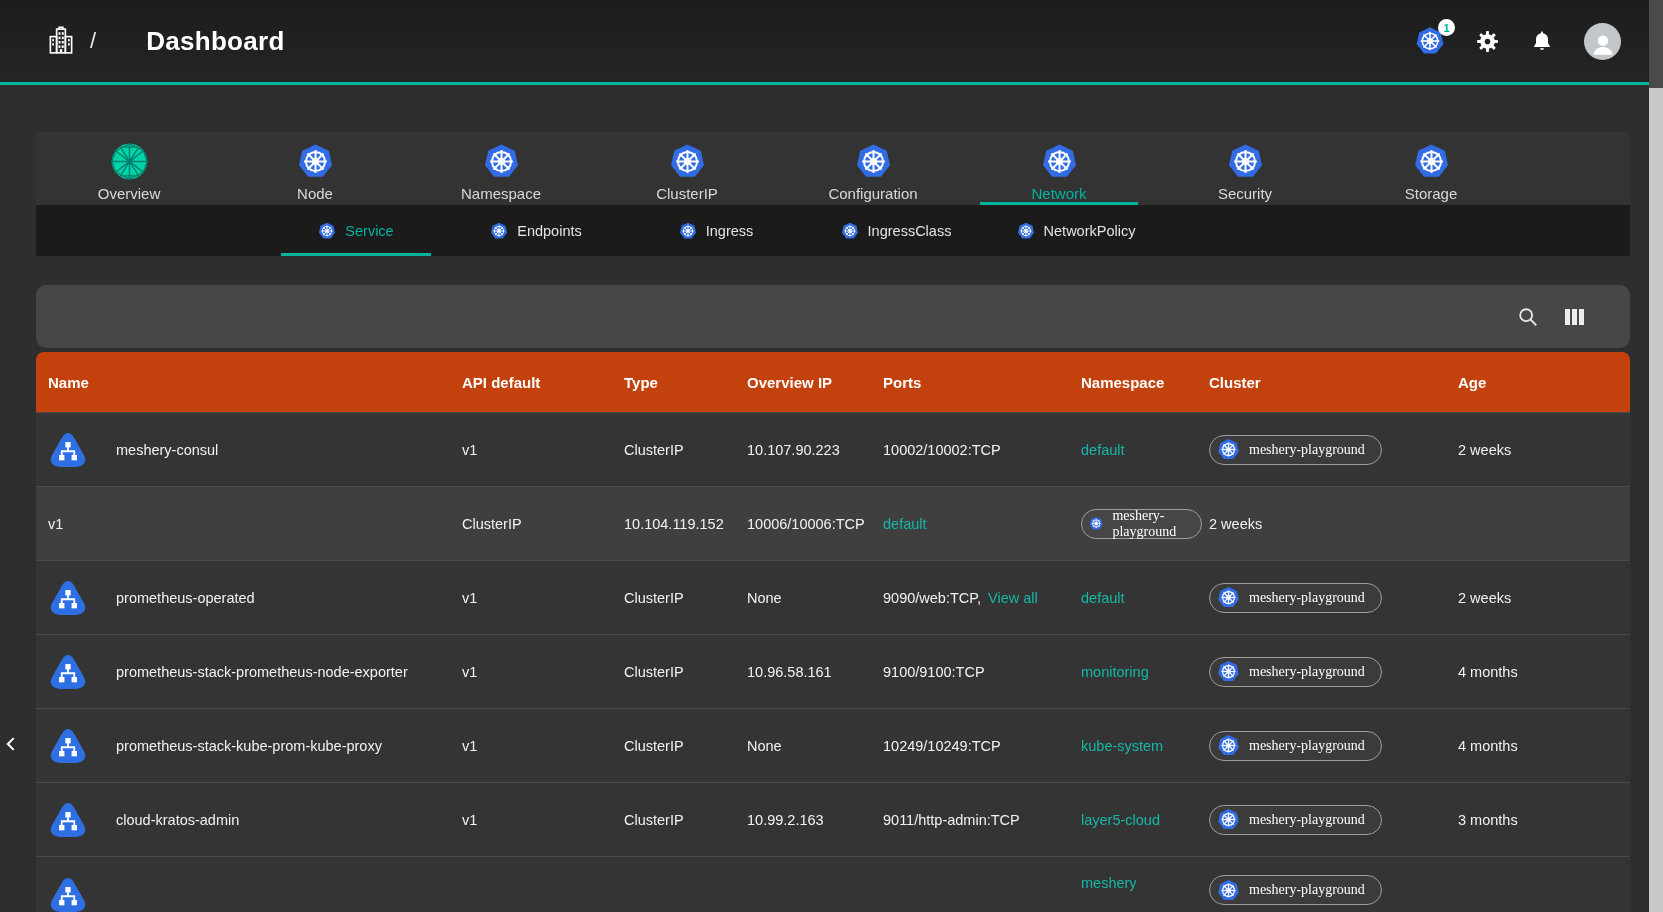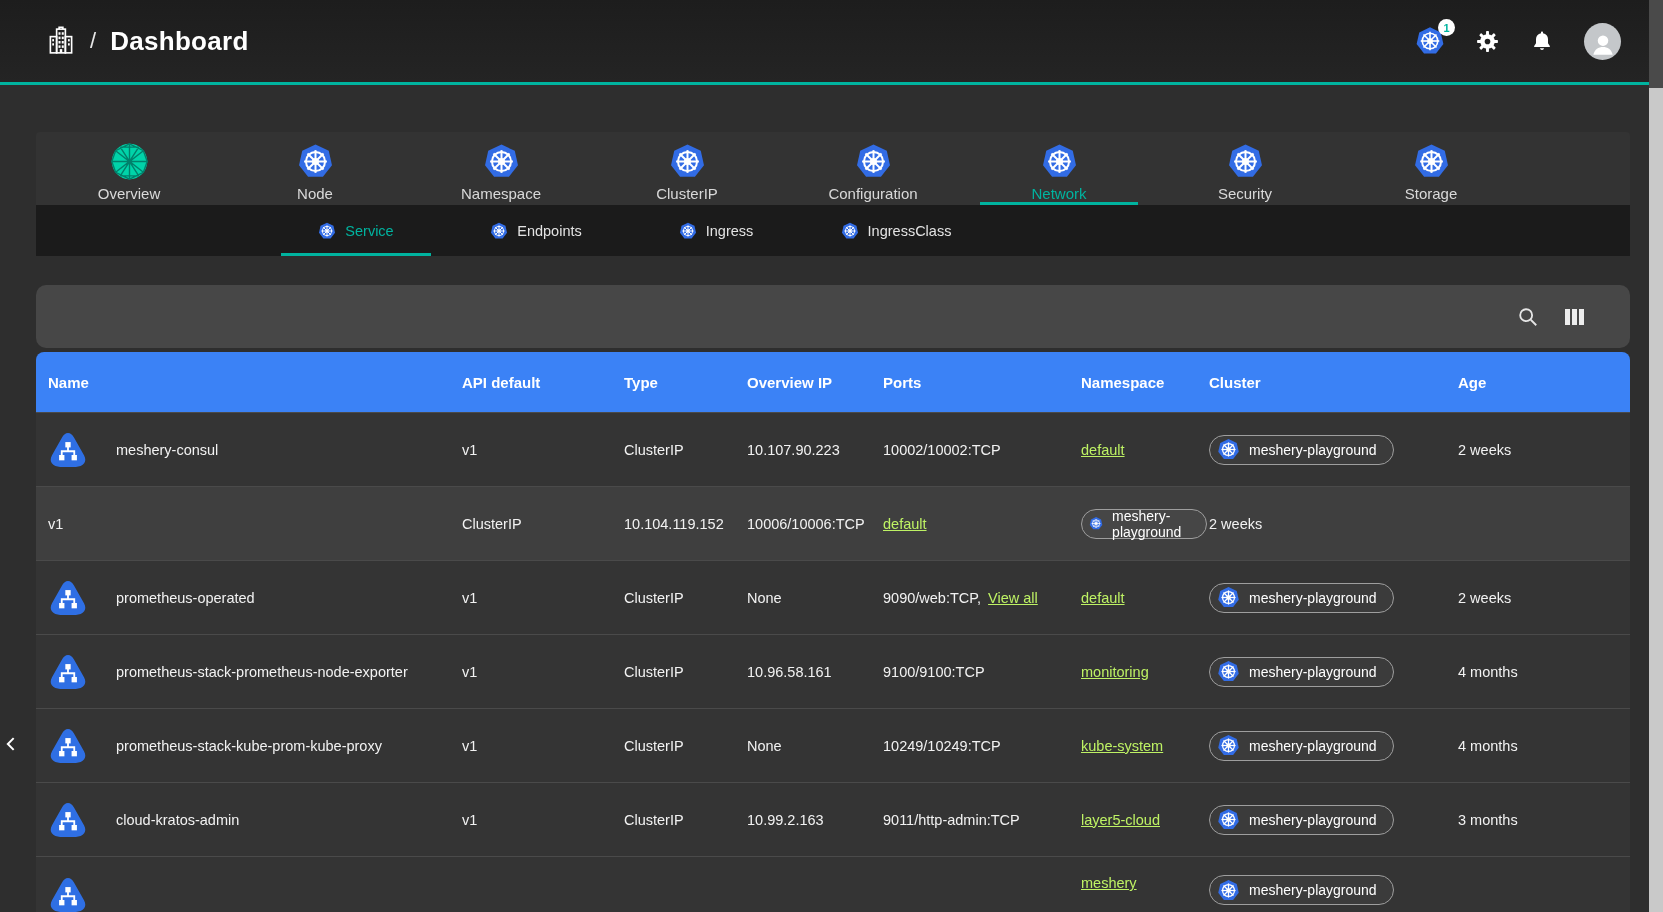--- a/index.html
+++ b/index.html
@@ -6,21 +6,21 @@
   html,body { width:1663px; height:912px; overflow:hidden; background:#2e2e2e;
     font-family:"Liberation Sans", sans-serif; color:#fff; }
   .page { position:relative; width:1663px; height:912px; }
 
   
   .topbar { position:absolute; left:0; top:0; width:1649px; height:85px;
     background:linear-gradient(#1d1d1d,#242424); border-bottom:3px solid #00B39F;
     display:flex; align-items:center; padding:0 28px 0 46px; }
   .crumb { display:flex; align-items:center; gap:14px; }
   .crumb .slash { color:#e8e8e8; font-size:22px; font-weight:400; }
-  .crumb .title { font-size:26px; font-weight:700; letter-spacing:.3px; }
+  .crumb .title { font-size:26px; font-weight:700; letter-spacing:.3px;margin-left:36px; }
   .topbar-right { margin-left:auto; display:flex; align-items:center; gap:30px; }
   .k8sbadge { position:relative; width:30px; height:30px; }
   .badge { position:absolute; top:-7px; right:-10px; width:17px; height:17px; border-radius:50%;
     background:#fff; color:#00B39F; font-size:11px; font-weight:700;
     display:flex; align-items:center; justify-content:center; }
   .avatar { width:37px; height:37px; border-radius:50%; background:#c4c7ca;
     display:flex; align-items:center; justify-content:center; overflow:hidden; }
 
   
   .scrollbar { position:absolute; right:0; top:0; width:14px; height:912px; background:#4a4a4a; }
@@ -54,36 +54,36 @@
     background:#474747; border-radius:10px; display:flex; align-items:center;
     justify-content:flex-end; gap:26px; padding-right:46px; }
   .tool-ic { width:22px; height:22px; cursor:pointer; }
   .cols-ic { display:flex; gap:2px; cursor:pointer; }
   .cols-ic i { display:block; width:5px; height:16px; background:#ededed; }
 
   
   .table { position:absolute; left:36px; top:352px; width:1594px; height:560px; }
   .thead, .trow { display:grid;
     grid-template-columns:414px 162px 123px 136px 198px 128px 249px 184px; }
-  .thead { height:60px; background:#3b82f6; border-radius:8px 8px 0 0; align-items:center; }
+  .thead { height:60px; background:#c2410c; border-radius:8px 8px 0 0; align-items:center; }
   .thead .hcell { font-size:15px; font-weight:700; color:#fff; padding-left:12px; }
   .thead .hcell:first-child { padding-left:12px; }
   .trow { height:74px; background:#343434; border-top:1px solid #4a4a4a; align-items:center;
     cursor:pointer; }
   .trow.alt { background:#3f3f3f; }
   .trow.partial { align-items:flex-start; }
   .trow.partial .cell { padding-top:18px; }
   .cell { font-size:14.5px; color:#f2f2f2; padding-left:12px; display:flex; align-items:center; }
   .name-cell { gap:28px; }
   .svc-ic { width:40px; height:40px; flex:0 0 40px; }
-  .ns-link, .viewall { color:#bef264; text-decoration:underline; cursor:pointer; font-size:14.5px; }
+  .ns-link, .viewall { color:#14b8a6; cursor:pointer; font-size:14.5px; }
   .ports-cell { gap:7px; white-space:nowrap; }
   .chip { display:inline-flex; align-items:center; gap:9px; height:30px; padding:0 16px 0 7px;
     border:1px solid #9e9e9e; border-radius:17px; background:rgba(255,255,255,0.04);
-    cursor:pointer; }
+    cursor:pointer;font-family:Liberation Serif, serif; }
   .chip .chip-ic { width:23px; height:23px; }
   .chip .chip-label { font-size:14px; color:#fff; }
 
   
   .drawer-handle { position:absolute; left:2px; top:732px; width:20px; height:24px;
     display:flex; align-items:center; cursor:pointer; }
 </style>
 </head>
 <body>
 
@@ -280,20 +280,26 @@
           <use href="#k8s"></use>
         </svg>
       <span class="slabel">Ingress</span>
     </div>
     <div class="subtab">
       <svg class="sicon" viewBox="0 0 24 24">
           <use href="#k8s"></use>
         </svg>
       <span class="slabel">IngressClass</span>
     </div>
+    <div class="subtab">
+      <svg class="sicon" viewBox="0 0 24 24">
+          <use href="#k8s"></use>
+        </svg>
+      <span class="slabel">NetworkPolicy</span>
+    </div>
   </div>
 
   <div class="toolbar">
     <svg class="tool-ic" viewBox="0 0 24 24">
         <use href="#search"></use>
       </svg>
     <span class="cols-ic">
         <i></i>
         <i></i>
         <i></i>

